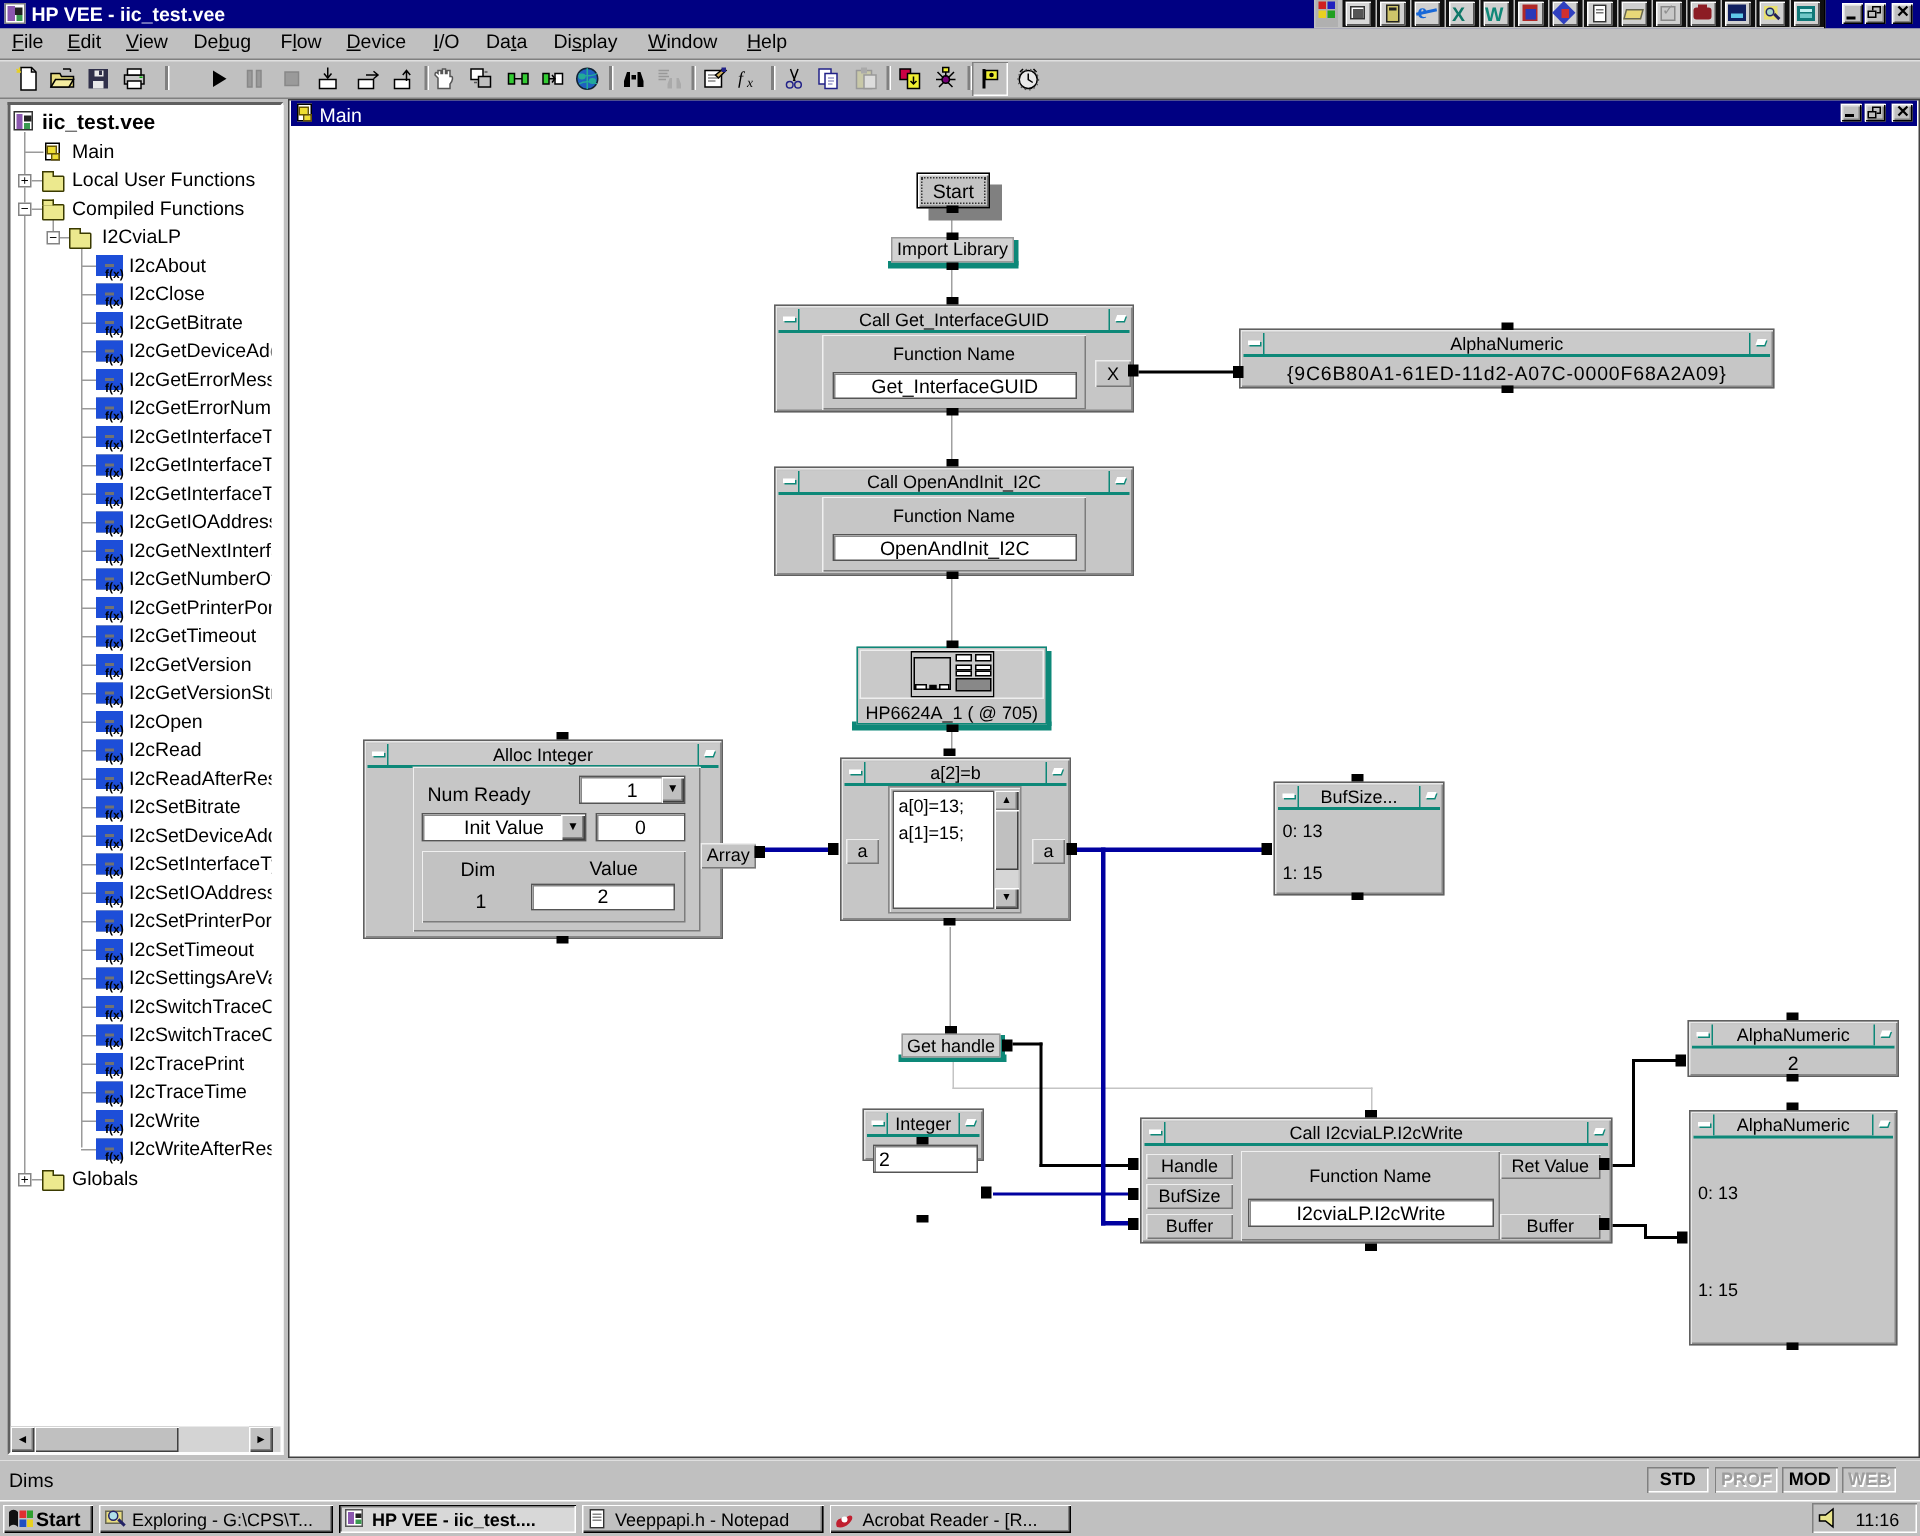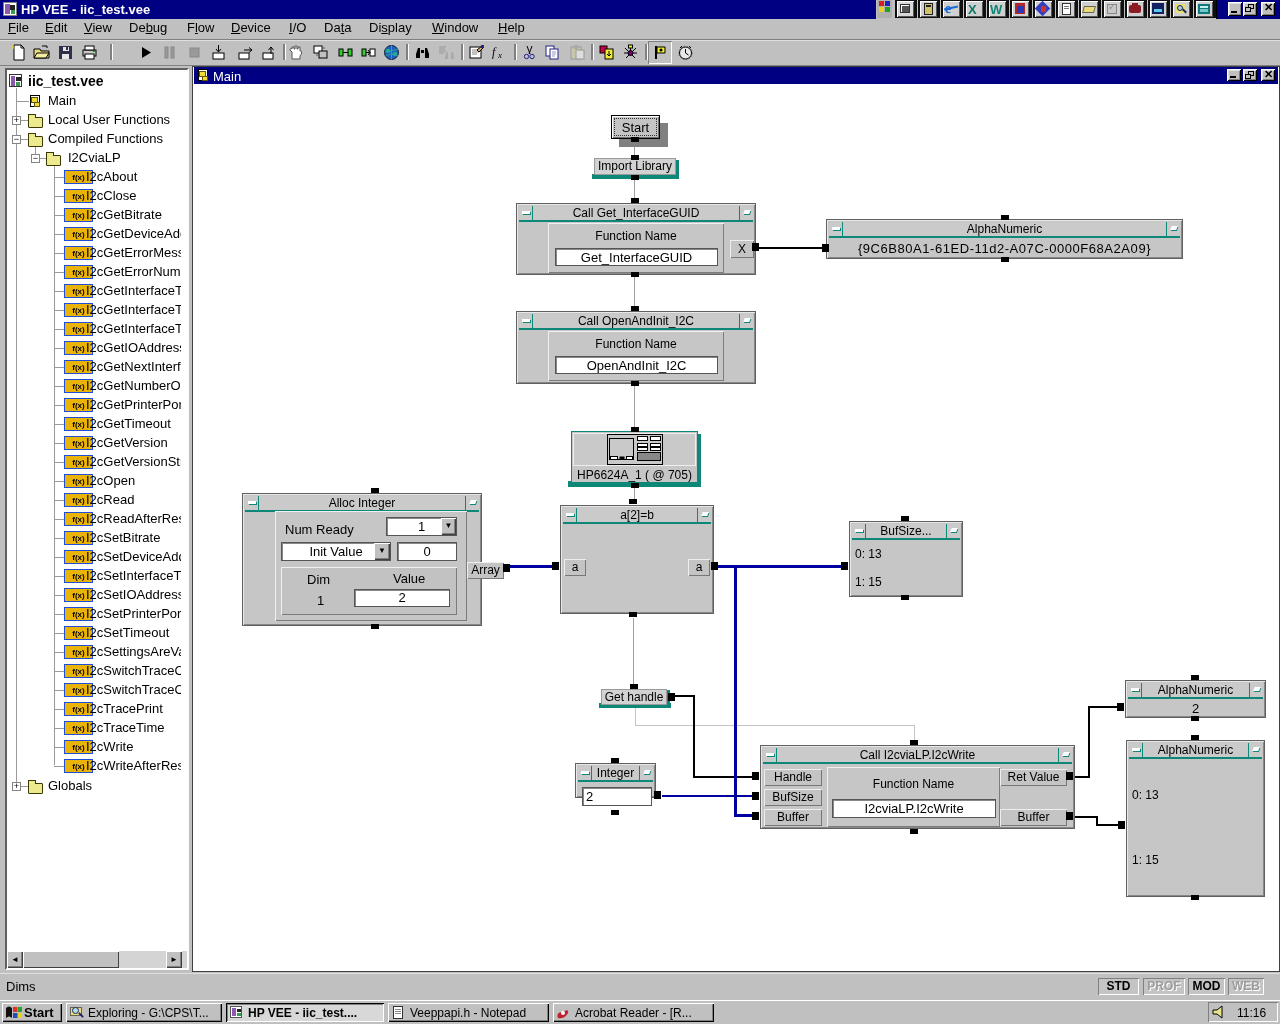--- a/index.html
+++ b/index.html
@@ -17,21 +17,21 @@
 .inp{position:absolute;background:#fff;border:1px solid #555;box-shadow:inset 1px 1px 0 #888;text-align:center;color:#000}
 .panel{position:absolute;background:#c6c6c6;box-shadow:inset 1px 1px 0 #f0f0f0,inset -1px -1px 0 #7c7c7c}
 .lbl{position:absolute;color:#000;white-space:nowrap}
 .teal{background:#0d8878}
 .tb-sep{position:absolute;top:44px;width:2px;height:16px;background:#808080;box-shadow:1px 0 0 #fff}
 .tree-row{position:absolute;white-space:nowrap;color:#000;font-size:13px}
 .tl{position:absolute;background:#9a9a9a}
 .pm{position:absolute;width:9px;height:9px;background:#fff;border:1px solid #848484;font-size:9px;line-height:7px;text-align:center;color:#000}
 .folder{position:absolute;width:15px;height:11px;background:#ece98e;border:1px solid #3a3a00;border-radius:1px}
 .folder:before{content:"";position:absolute;left:-1px;top:-4px;width:6px;height:3px;background:#ece98e;border:1px solid #3a3a00;border-bottom:none}
-.fx{position:absolute;width:29px;height:14px;background:#eab308;border:1px solid #1d4ed8;color:#000;font-size:8px;line-height:13px;text-align:center;font-weight:bold}
+.fx{position:absolute;width:18px;height:14px;background:#737373;border:6px solid #1d4ed8;color:#000;font-size:8px;line-height:13px;text-align:center;font-weight:bold}
 .task{position:absolute;top:1003px;height:19px;background:#c0c0c0;box-shadow:inset 1px 1px 0 #fff,inset -1px -1px 0 #000,inset -2px -2px 0 #808080;font-size:12px;color:#000;white-space:nowrap;overflow:hidden}
 .arrowbtn{position:absolute;background:#c0c0c0;box-shadow:inset 1px 1px 0 #fff,inset -1px -1px 0 #404040,inset -2px -2px 0 #808080;text-align:center;color:#000}
 </style></head><body>
 
 <div class="a navy" style="left:0;top:0;width:1280px;height:19px"></div>
 <div class="a" style="left:3px;top:2px;width:14px;height:14px;background:#fff;border:1px solid #808080">
 <div class="a" style="left:1px;top:1px;width:5px;height:10px;background:#8c58b0"></div>
 <div class="a" style="left:6px;top:2px;width:5px;height:5px;background:#222"></div>
 <div class="a" style="left:7px;top:7px;width:4px;height:4px;background:#3a9a50"></div>
 </div>
@@ -556,20 +556,29 @@
 <div class="pin" style="left:371px;top:624px;width:8px;height:5px"></div>
 <div class="pin" style="left:503px;top:564px;width:7px;height:8px"></div>
 <div class="vbox" style="left:560px;top:505px;width:154px;height:109px">
 <div class="vtitle" style="height:16px;font-size:12px;line-height:14px">a[2]=b</div>
 <div class="vbtn" style="left:2px;top:2px;height:14px;border-right:1px solid #0d8878">
       <div class="dashg"></div>
     </div>
 <div class="vbtn" style="right:2px;top:2px;height:14px;border-left:1px solid #0d8878">
       <div class="sizeg"></div>
     </div>
+<div class="a" style="left:31px;top:18px;width:89px;height:85px;background:#c0c0c0;border:1px solid #888;box-shadow:inset 1px 1px 0 #eee">
+<div class="a" style="left:2px;top:2px;width:68px;height:79px;background:#fff;border:1px solid #555"></div>
+<div class="lbl" style="left:6px;top:5px;font-size:12px">a[0]=13;</div>
+<div class="lbl" style="left:6px;top:23px;font-size:12px">a[1]=15;</div>
+<div class="a" style="left:70px;top:2px;width:16px;height:79px;background:#d6d6d6"></div>
+<div class="arrowbtn" style="left:70px;top:2px;width:16px;height:14px;font-size:7px;line-height:14px">▲</div>
+<div class="arrowbtn" style="left:70px;top:67px;width:16px;height:14px;font-size:7px;line-height:14px">▼</div>
+<div class="a" style="left:70px;top:15px;width:16px;height:40px;background:#c0c0c0;box-shadow:inset 1px 1px 0 #fff,inset -1px -1px 0 #404040"></div>
+</div>
 <div class="term" style="left:3px;top:53px;width:22px;height:17px;font-size:12px;line-height:17px">a</div>
 <div class="term" style="left:127px;top:53px;width:22px;height:17px;font-size:12px;line-height:17px">a</div>
 </div>
 <div class="pin" style="left:629px;top:499px;width:8px;height:5px"></div>
 <div class="pin" style="left:629px;top:612px;width:8px;height:5px"></div>
 <div class="pin" style="left:552px;top:562px;width:7px;height:8px"></div>
 <div class="pin" style="left:711px;top:562px;width:7px;height:8px"></div>
 <div class="vbox" style="left:849px;top:521px;width:114px;height:76px">
 <div class="vtitle" style="height:16px;font-size:12px;line-height:14px">BufSize...</div>
 <div class="vbtn" style="left:2px;top:2px;height:14px;border-right:1px solid #0d8878">
@@ -582,21 +591,21 @@
 <div class="lbl" style="left:5px;top:53px;font-size:12px">1: 15</div>
 </div>
 <div class="pin" style="left:901px;top:516px;width:8px;height:5px"></div>
 <div class="pin" style="left:901px;top:595px;width:8px;height:5px"></div>
 <div class="pin" style="left:841px;top:562px;width:7px;height:8px"></div>
 <div class="a teal" style="left:599px;top:703px;width:72px;height:5px"></div>
 <div class="a teal" style="left:666px;top:690px;width:4px;height:16px"></div>
 <div class="a" style="left:601px;top:689px;width:66px;height:16px;background:#d2d2d2;border:1px solid #9a9a9a;text-align:center;font-size:12px;line-height:14px;color:#000">Get handle</div>
 <div class="pin" style="left:630px;top:684px;width:8px;height:5px"></div>
 <div class="pin" style="left:668px;top:693px;width:7px;height:8px"></div>
-<div class="vbox" style="left:575px;top:763px;width:81px;height:35px">
+<div class="vbox" style="left:575px;top:739px;width:81px;height:35px">
 <div class="vtitle" style="height:16px;font-size:12px;line-height:14px">Integer</div>
 <div class="vbtn" style="left:2px;top:2px;height:14px;border-right:1px solid #0d8878">
       <div class="dashg"></div>
     </div>
 <div class="vbtn" style="right:2px;top:2px;height:14px;border-left:1px solid #0d8878">
       <div class="sizeg"></div>
     </div>
 <div class="inp" style="left:6px;top:23px;width:70px;height:19px;font-size:13px;line-height:17px;text-align:left;padding-left:3px">2</div>
 </div>
 <div class="pin" style="left:611px;top:758px;width:8px;height:5px"></div>

